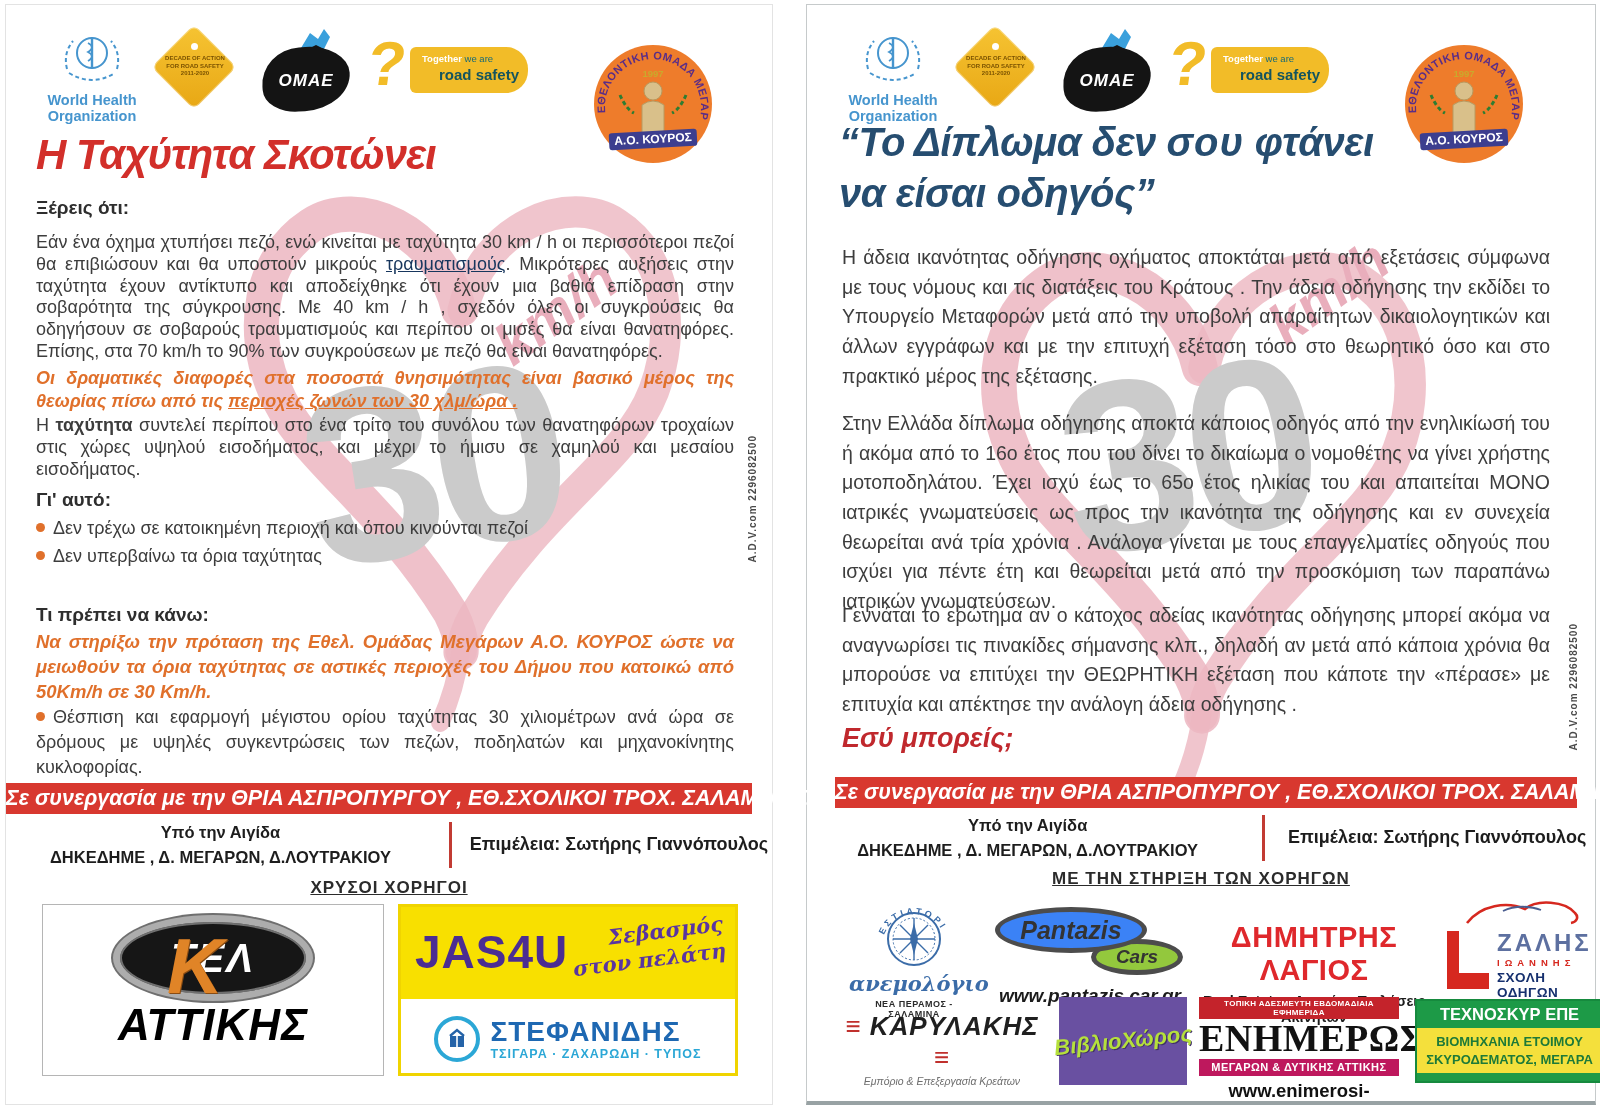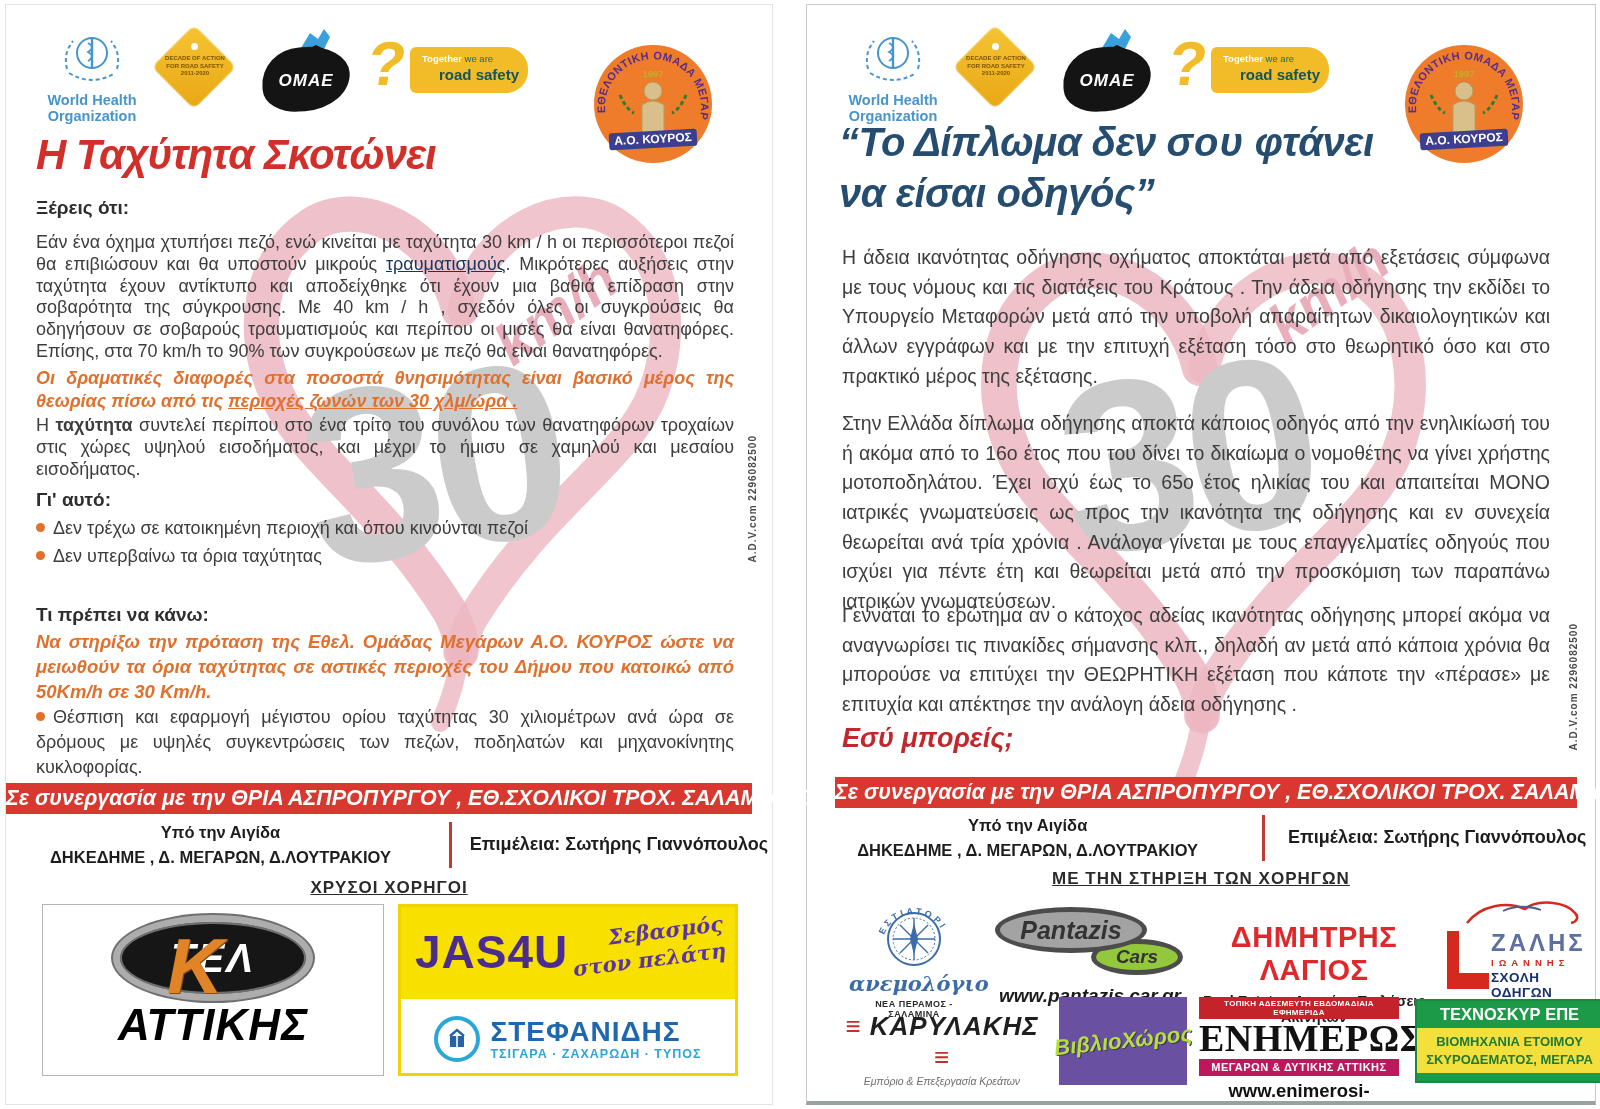--- a/index.html
+++ b/index.html
@@ -82,21 +82,21 @@
   
   .rtitle { position:absolute; left:32px; top:112px; color:#264d70; font-size:40px; font-weight:800; font-style:italic; line-height:1.28; letter-spacing:-0.5px; }
   .rtitle .emph { font-weight:900; letter-spacing:1px; }
   .rp { position:absolute; left:35px; right:45px; font-size:19.5px; line-height:1.52; text-align:justify; color:#3d3d3d; }
   .rp1 { top:238px; } .rp2 { top:404px; } .rp3 { top:596px; }
   .rquestion { position:absolute; left:35px; top:718px; color:#c0282d; font-size:27px; font-weight:800; font-style:italic; }
   .anem { position:absolute; left:42px; top:886px; width:130px; text-align:center; }
   .anem-name { color:#3b6ca8; font-family:"DejaVu Serif", serif; font-style:italic; font-weight:bold; font-size:21px; margin-top:-2px; }
   .anem-sub { font-size:9px; font-weight:bold; color:#2b2b2b; margin-top:3px; letter-spacing:0.5px; }
   .pant { position:absolute; left:188px; top:902px; width:190px; text-align:center; }
-  .pant-oval1 { position:relative; width:152px; height:46px; background:#a3a3a3; border:5px solid #4c4c4c; border-radius:50%; line-height:36px; font-weight:800; font-style:italic; font-size:25px; color:#333; z-index:2; }
+  .pant-oval1 { position:relative; width:152px; height:46px; background:#3b82f6; border:5px solid #4c4c4c; border-radius:50%; line-height:36px; font-weight:800; font-style:italic; font-size:25px; color:#333; z-index:2; }
   .pant-oval2 { position:relative; width:92px; height:36px; background:#93c83d; border:5px solid #4c4c4c; border-radius:50%; line-height:26px; font-weight:800; font-style:italic; font-size:19px; color:#333; margin:-14px 0 0 96px; z-index:1; }
   .pant-url { font-weight:800; font-style:italic; font-size:19px; color:#1b1b1b; margin-top:10px; }
   .lagios { position:absolute; left:392px; top:916px; width:230px; text-align:center; }
   .lagios-name { color:#df282c; font-weight:800; font-size:29px; letter-spacing:0.5px; }
   .lagios-sub { color:#1b1b1b; font-weight:bold; font-size:14.5px; margin-top:6px; }
   .zalis { position:absolute; left:640px; top:892px; width:140px; }
   .zalis-l { position:relative; width:42px; height:58px; background:#d6281f; flex:0 0 auto; }
   .zalis-l::after { content:""; position:absolute; left:12px; top:0; width:30px; height:42px; background:#fff; }
   .zalis-car { margin-left:-34px; }
   .zalis-name { color:#5d70a0; font-weight:900; font-size:24px; letter-spacing:3px; line-height:1; }
@@ -373,21 +373,21 @@
     <div class="lagios">
       <div class="lagios-name">ΔΗΜΗΤΡΗΣ ΛΑΓΙΟΣ</div>
       <div class="lagios-sub">Real Estate - Αγορές - Πωλήσεις Ακινήτων</div>
     </div>
 
     <div class="zalis">
       <svg class="zalis-car" width="120" height="30" viewBox="0 0 120 30" style="margin-left:16px">
         <path d="M4 26 C18 8 44 4 62 12 C74 2 102 4 112 16 C116 20 114 25 108 26" fill="none" stroke="#d6281f" stroke-width="2.6"></path>
         <path d="M40 14 C52 8 68 9 78 13" fill="none" stroke="#4a5d8f" stroke-width="1.8"></path>
       </svg>
-      <div style="display:flex; gap:2px;">
+      <div style="display:flex; gap:8px;">
         <div class="zalis-l"></div>
         <div>
           <div class="zalis-name">ΖΑΛΗΣ</div>
           <div class="zalis-first">ΙΩΑΝΝΗΣ</div>
           <div class="zalis-sub">ΣΧΟΛΗ ΟΔΗΓΩΝ</div>
         </div>
       </div>
     </div>
 
     <div class="kary">

